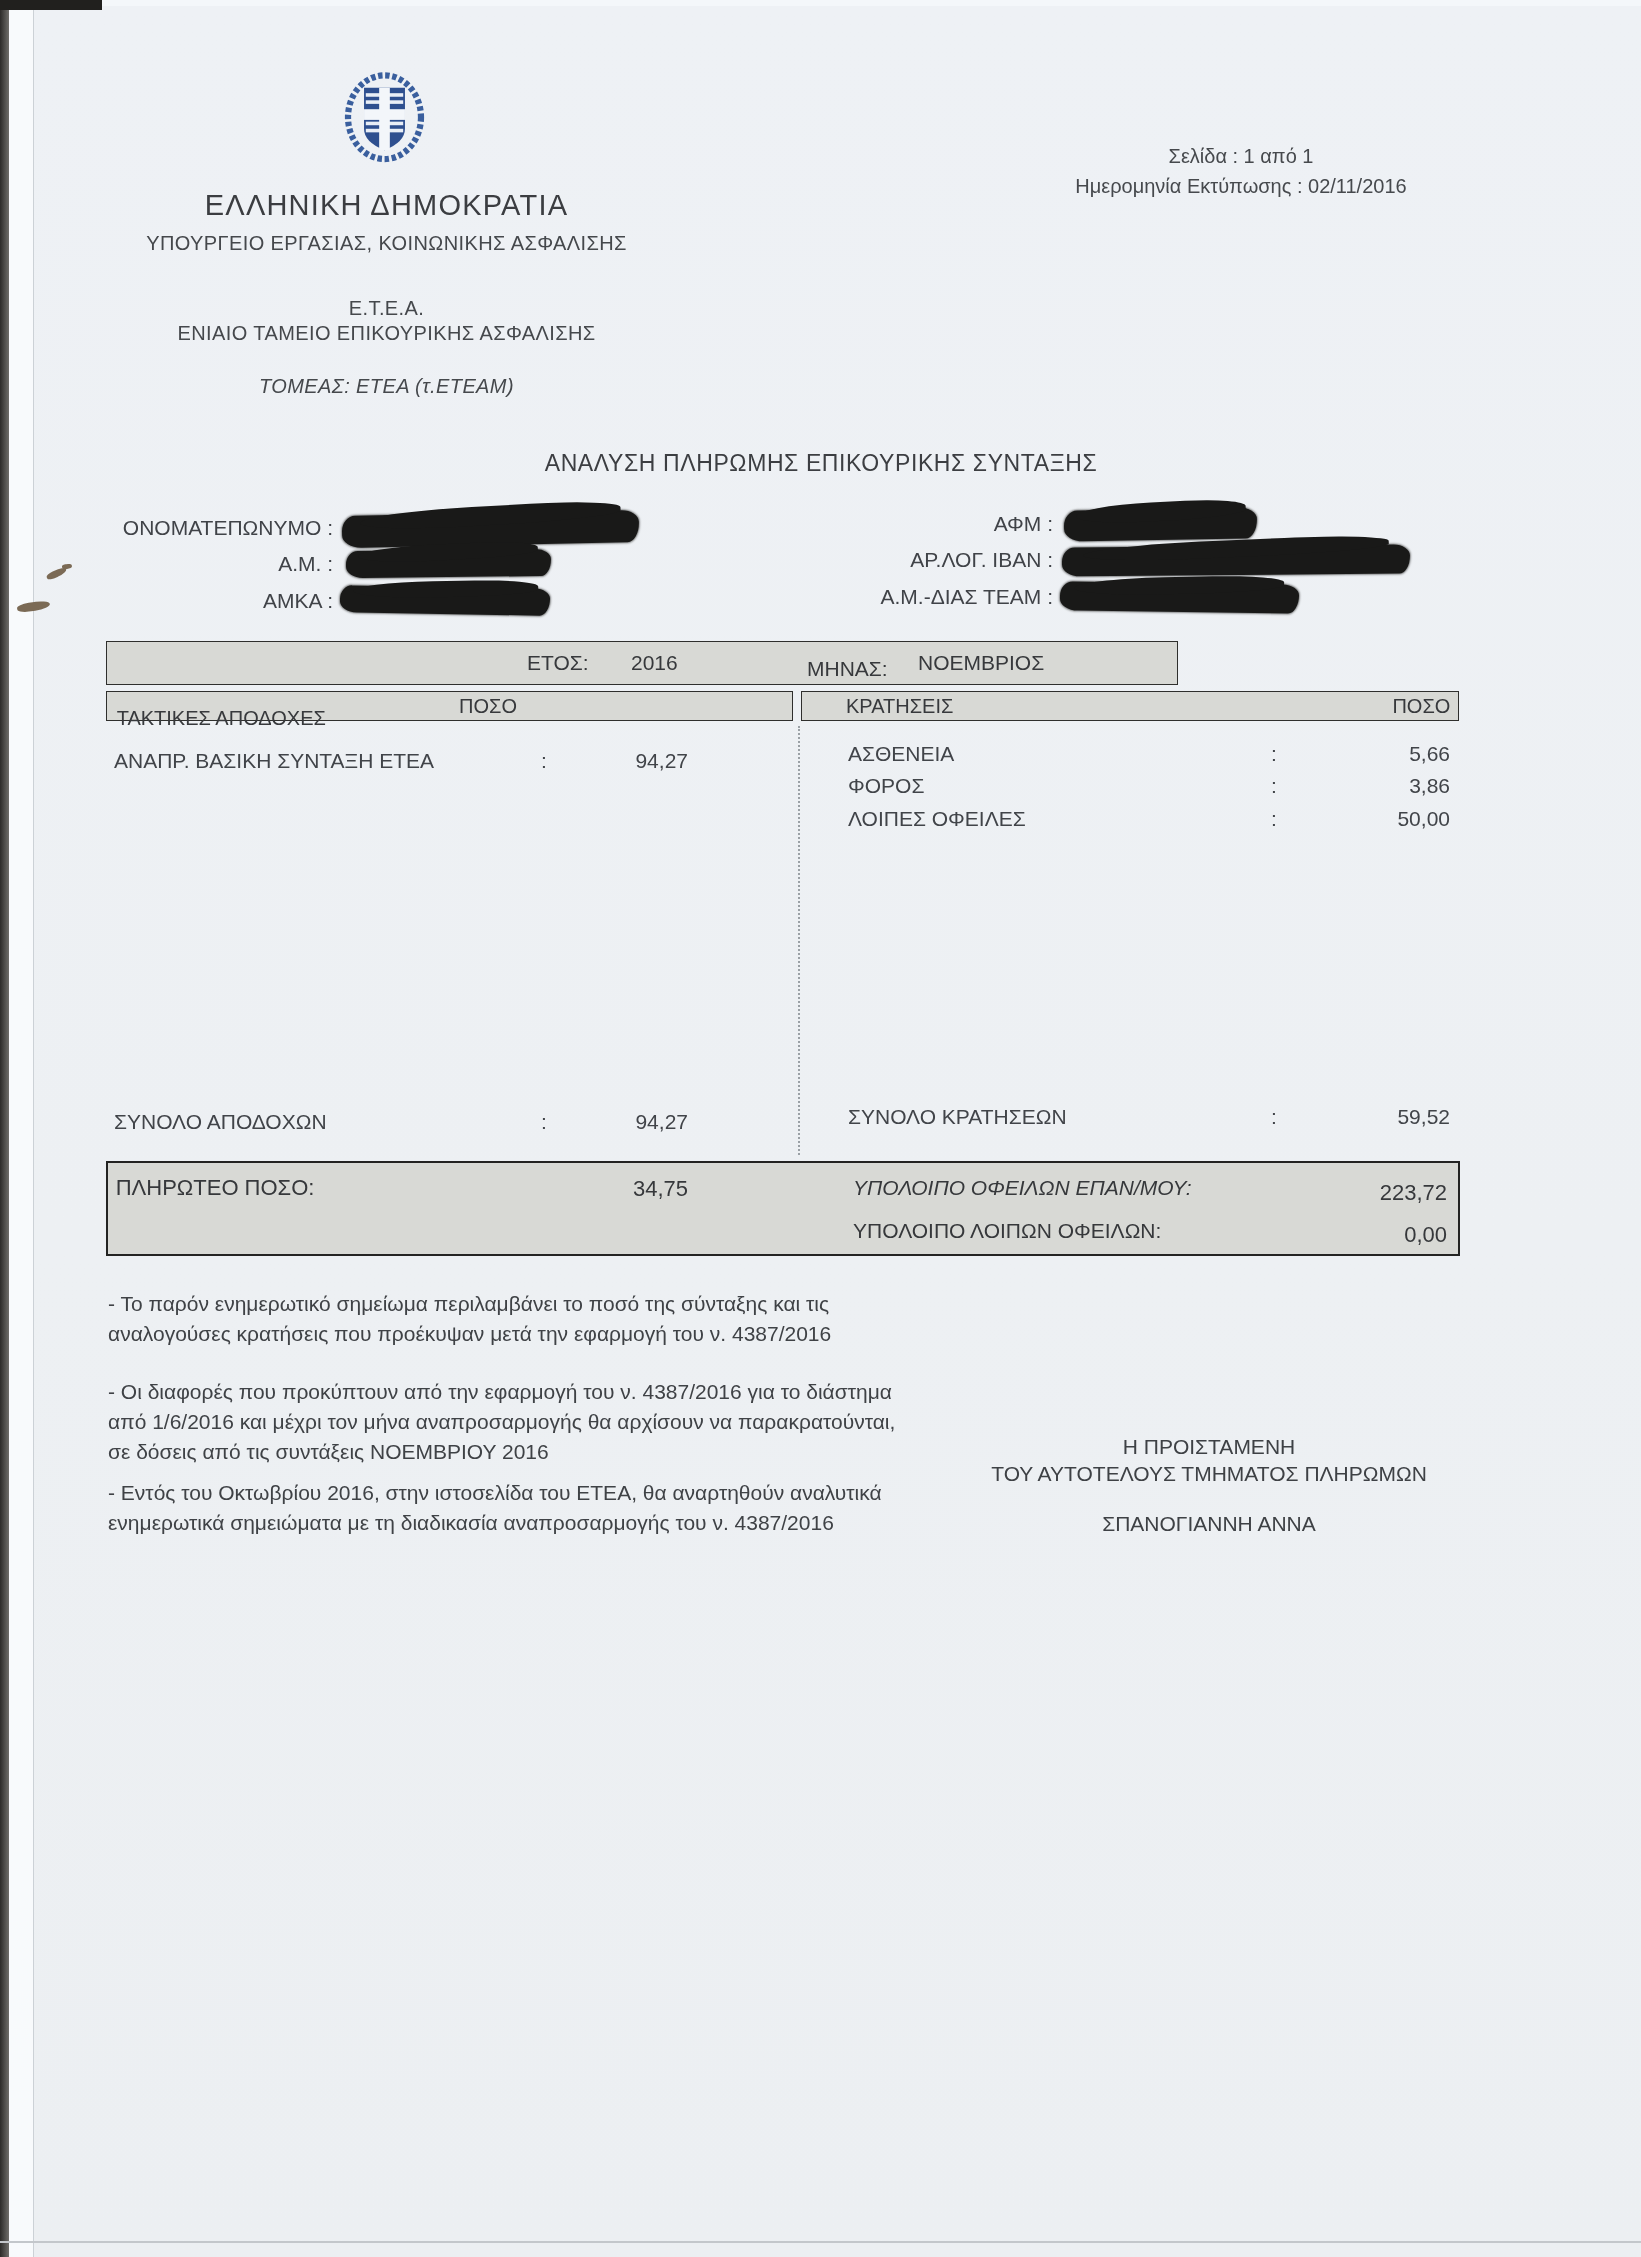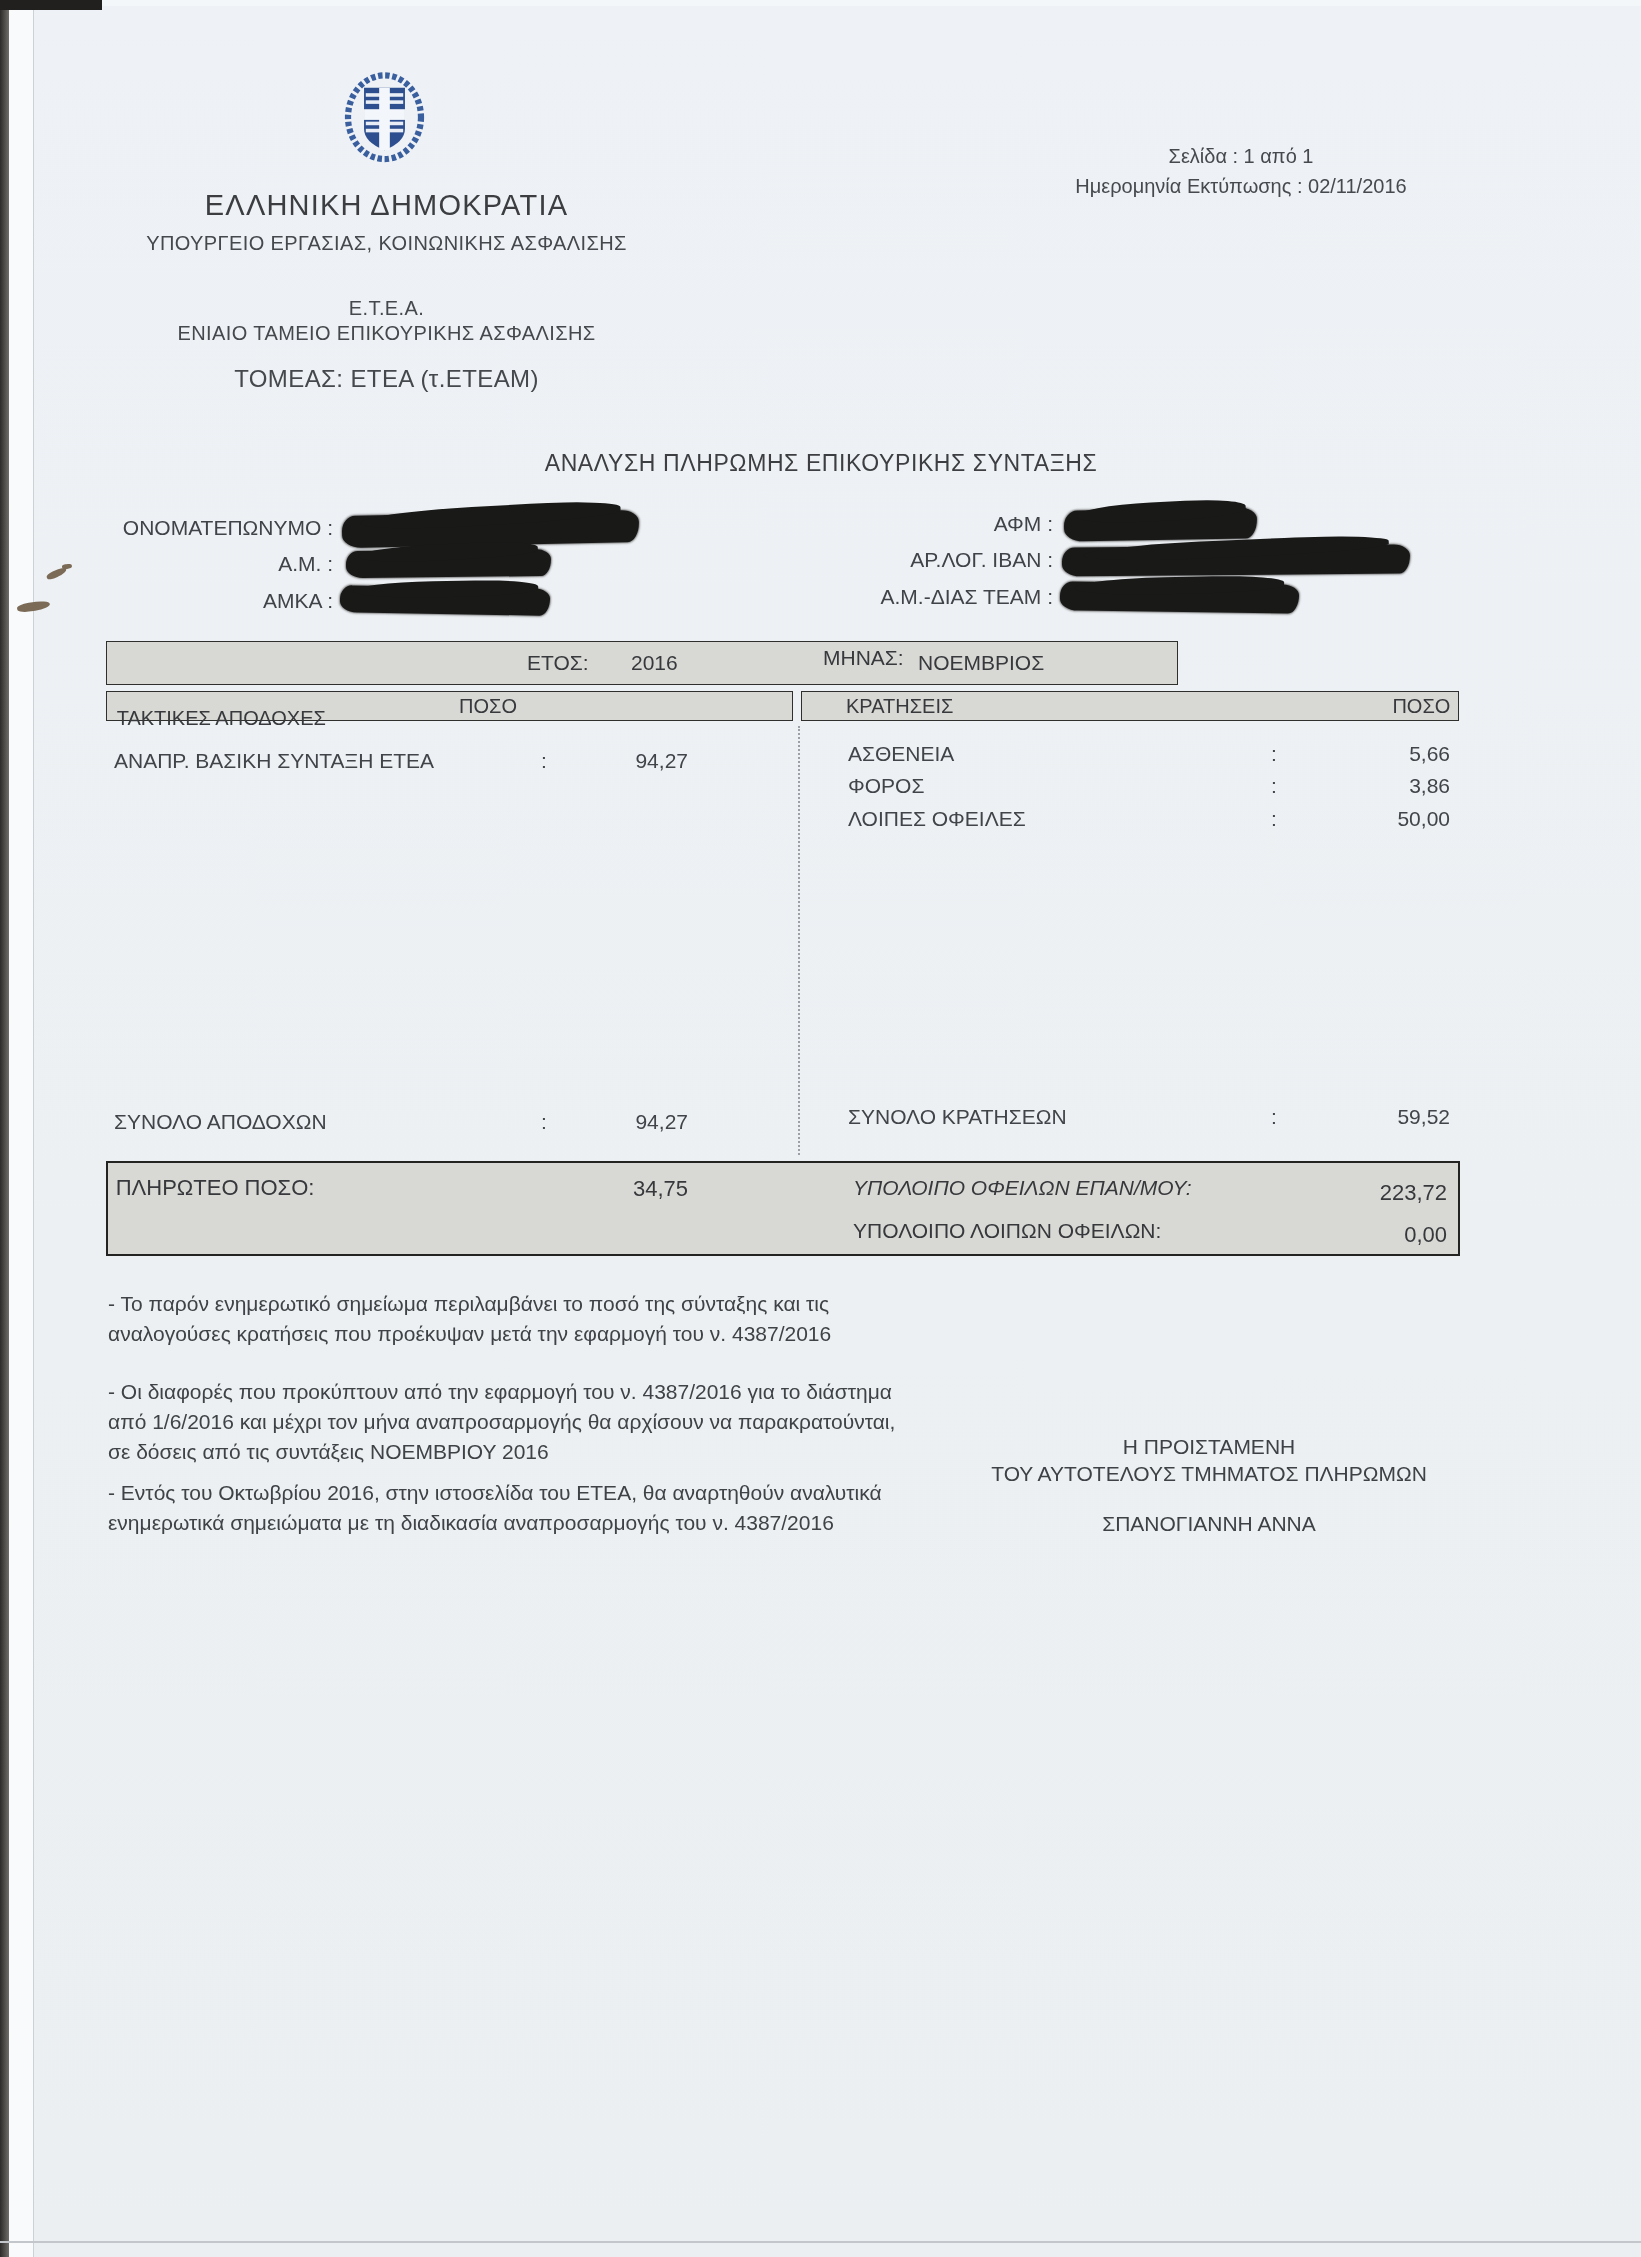--- a/index.html
+++ b/index.html
@@ -23,21 +23,21 @@
   .edge-top{position:absolute;left:102px;top:0;width:1539px;height:5.8px;background:#f4f7fa;}
   .edge-bottom{position:absolute;left:0;top:2241px;width:1641px;height:1.9px;background:#c3c7cb;}
 
   
   .hdr-center{left:58px;width:657px;text-align:center;letter-spacing:0.4px;}
   .republic{top:189px;font-size:29px;color:#3b3d41;letter-spacing:1.2px;}
   .ministry1{top:232px;font-size:20px;color:#45484c;}
   .ministry2{top:257px;font-size:20px;color:#45484c;}
   .fundabbr{top:297px;font-size:20px;color:#45484c;}
   .fundname{top:322px;font-size:20px;color:#45484c;}
-  .sector{top:365px;font-size:24px;color:#45484c;}
+  .sector{top:375px;font-size:20px;color:#45484c;font-style:italic;}
   .pageinfo{left:1038px;top:145px;width:406px;text-align:center;font-size:20px;color:#46494d;}
   .printdate{left:1038px;top:175px;width:406px;text-align:center;font-size:20px;color:#46494d;}
 
   .doc-title{left:483px;top:450px;width:676px;text-align:center;font-size:23px;
     color:#3c3e42;letter-spacing:0.6px;}
 
   
   .flabel{font-size:21px;color:#404348;white-space:nowrap;text-align:right;}
   .lbox{left:92px;width:241px;}
   .rbox{left:826px;width:227px;}
@@ -121,21 +121,21 @@
   <div class="abs flabel rbox" style="top:512px;">ΑΦΜ :</div>
   <div class="blob" style="left:1064px;top:509px;width:193px;height:31px;transform:rotate(-1deg);"></div>
   <div class="abs flabel rbox" style="top:548px;">ΑΡ.ΛΟΓ. ΙΒΑΝ :</div>
   <div class="blob" style="left:1062px;top:546px;width:348px;height:29px;transform:rotate(-.5deg);"></div>
   <div class="abs flabel rbox" style="top:585px;">Α.Μ.-ΔΙΑΣ ΤΕΑΜ :</div>
   <div class="blob" style="left:1060px;top:583px;width:239px;height:29px;transform:rotate(.8deg);"></div>
 
   <div class="abs band band1">
     <span style="left:420px;top:8.7px;">ΕΤΟΣ:</span>
     <span style="left:524px;top:8.7px;">2016</span>
-    <span style="left:700px;top:4px;margin-left:16px;">ΜΗΝΑΣ:</span>
+    <span style="left:700px;top:15px;">ΜΗΝΑΣ:</span>
     <span style="left:811px;top:8.7px;">ΝΟΕΜΒΡΙΟΣ</span>
   </div>
 
   <div class="abs band band2 band2L">
     <span style="left:9.7px;margin-top:12px;">ΤΑΚΤΙΚΕΣ ΑΠΟΔΟΧΕΣ</span>
     <span style="left:328px;width:106px;text-align:center;">ΠΟΣΟ</span>
   </div>
   <div class="abs band band2 band2R">
     <span style="left:44px;">ΚΡΑΤΗΣΕΙΣ</span>
     <span style="right:7.7px;">ΠΟΣΟ</span>

